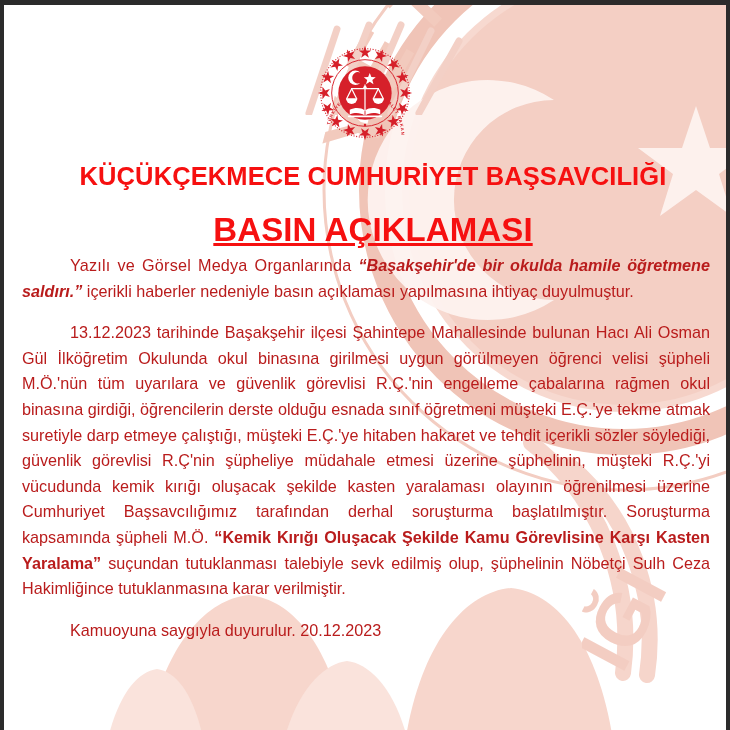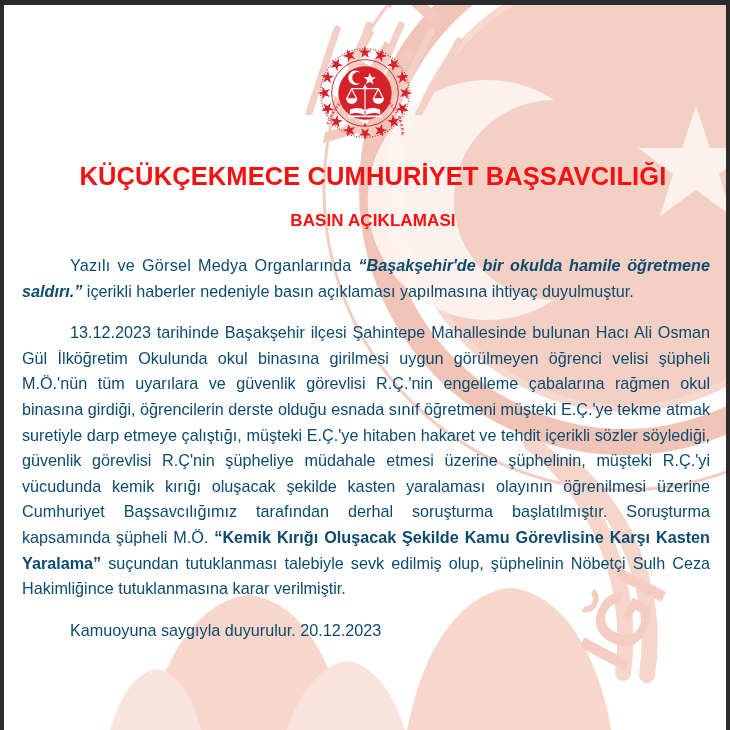--- a/index.html
+++ b/index.html
@@ -72,25 +72,26 @@
     padding-left: 16px;
   }
   .title-main {
     font-size: 25.5px;
     font-weight: bold;
     letter-spacing: 0.1px;
     line-height: 1.08;
     white-space: nowrap;
   }
   .title-sub {
-    font-size: 17px;
+    font-size: 33px;
     font-weight: bold;
     letter-spacing: 0.1px;
     margin-top: 20px;
     white-space: nowrap;
+    text-decoration: underline;
   }
 
   
   .body-block {
     position: absolute;
     left: 18px;
     right: 16px;
     top: 248px;
     z-index: 2;
     color: #16181a;
@@ -224,21 +225,21 @@
       <rect x="64" y="152" width="72" height="4" rx="1.6"></rect>
     </g>
     <circle cx="100" cy="172" r="2.6" fill="#d6202a"></circle>
   </svg>
 
   <div class="heading-block">
     <div class="title-main" style="color: rgb(246, 16, 16);">KÜÇÜKÇEKMECE CUMHURİYET BAŞSAVCILIĞI</div>
     <div class="title-sub" style="color: rgb(246, 16, 16);">BASIN AÇIKLAMASI</div>
   </div>
 
-  <div class="body-block" style="color: #0c4a6e;">
+  <div class="body-block" style="color: #b91c1c;">
 
     <p class="para"><span class="lead-gap">Yazılı ve Görsel Medya Organlarında </span><span class="quote-bi">“Başakşehir'de bir okulda hamile öğretmene saldırı.”</span><span> içerikli haberler nedeniyle basın açıklaması yapılmasına ihtiyaç duyulmuştur.</span></p>
 
     <p class="para"><span>13.12.2023 tarihinde Başakşehir ilçesi Şahintepe Mahallesinde bulunan Hacı Ali Osman Gül İlköğretim Okulunda okul binasına girilmesi uygun görülmeyen öğrenci velisi şüpheli M.Ö.'nün tüm uyarılara ve güvenlik görevlisi R.Ç.'nin engelleme çabalarına rağmen okul binasına girdiği, öğrencilerin derste olduğu esnada sınıf öğretmeni müşteki E.Ç.'ye tekme atmak suretiyle darp etmeye çalıştığı, müşteki E.Ç.'ye hitaben hakaret ve tehdit içerikli sözler söylediği, güvenlik görevlisi R.Ç'nin şüpheliye müdahale etmesi üzerine şüphelinin, müşteki R.Ç.'yi vücudunda kemik kırığı oluşacak şekilde kasten yaralaması olayının öğrenilmesi üzerine Cumhuriyet Başsavcılığımız tarafından derhal soruşturma başlatılmıştır. Soruşturma kapsamında şüpheli M.Ö. </span><span class="strong-txt">“Kemik Kırığı Oluşacak Şekilde Kamu Görevlisine Karşı Kasten Yaralama”</span><span> suçundan tutuklanması talebiyle sevk edilmiş olup, şüphelinin Nöbetçi Sulh Ceza Hakimliğince tutuklanmasına karar verilmiştir.</span></p>
 
 
     <p class="para">Kamuoyuna saygıyla duyurulur. 20.12.2023</p>
   </div>
 
 </div>

